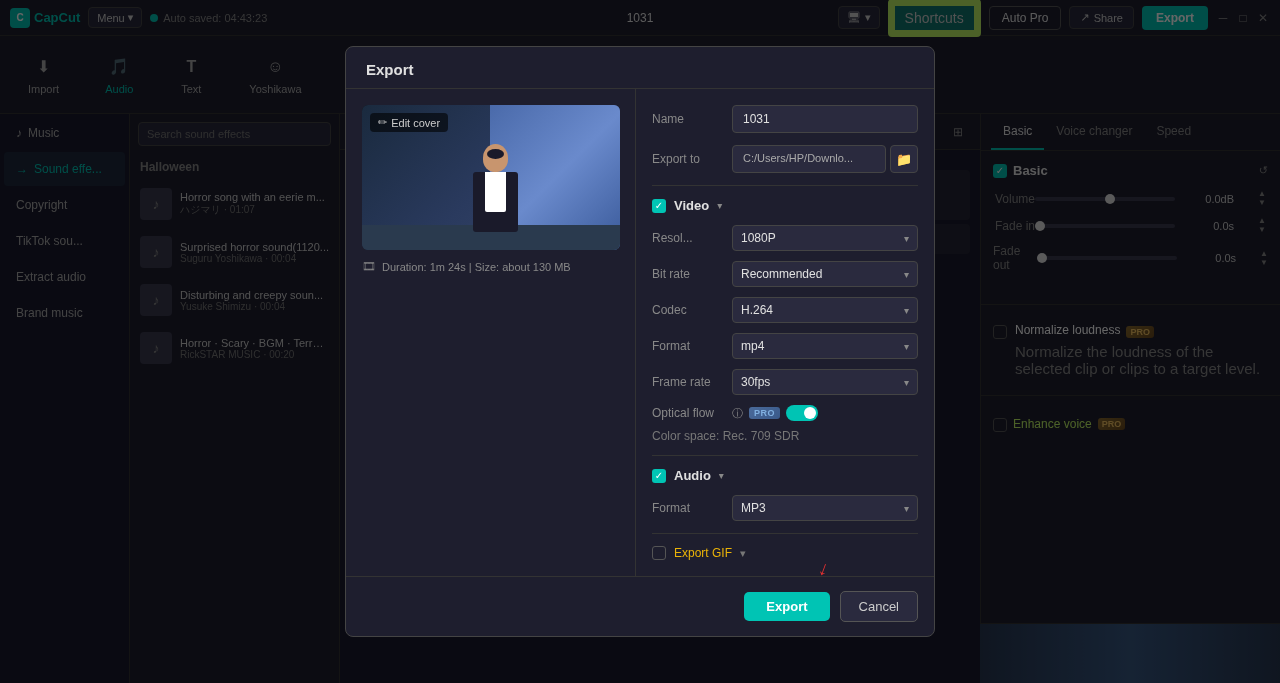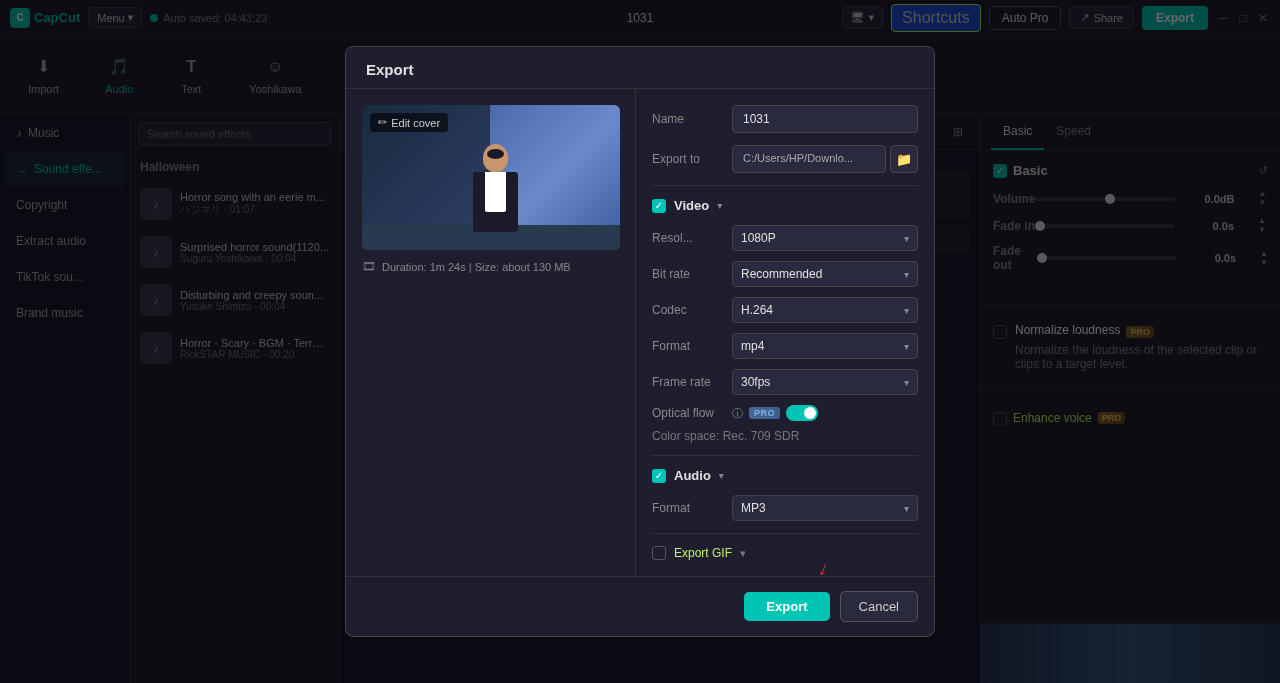--- a/index.html
+++ b/index.html
@@ -95,27 +95,27 @@
       color: #ccc;
       padding: 4px 8px;
       border-radius: 4px;
       cursor: pointer;
       font-size: 11px;
       display: flex;
       align-items: center;
       gap: 4px;
     }
     .shortcuts-btn {
-      background: #1d4ed8;
-      border: 1px solid #bef264;
+      background: #0f766e;
+      border: 7px solid #bef264;
       color: #ccc;
       padding: 4px 10px;
       border-radius: 4px;
       cursor: pointer;
-      font-size: 16px;
+      font-size: 14px;
     }
     .join-pro-btn {
       background: #1e1e2e;
       border: 1px solid #555;
       color: #e0e0e0;
       padding: 4px 12px;
       border-radius: 4px;
       cursor: pointer;
       font-size: 12px;
       font-weight: 500;
@@ -378,24 +378,23 @@
       gap: 6px;
       margin-bottom: 12px;
     }
     .right-section-title {
       font-size: 13px;
       font-weight: 600;
       color: #e0e0e0;
     }
     .right-field {
       display: flex;
-      justify-content: flex-start;
+      justify-content: center;
       align-items: center;
       margin-bottom: 10px;
-      font-weight: bold;
     }
     .right-field-label {
       color: #888;
       font-size: 12px;
     }
     .right-slider-container {
       display: flex;
       align-items: center;
       gap: 24px;
     }
@@ -433,21 +432,21 @@
     }
     .checkbox-circle {
       width: 14px;
       height: 14px;
       border: 1px solid #555;
       border-radius: 3px;
       flex-shrink: 0;
       margin-top: 2px;
     }
     .normalize-text {
-      font-size: 12px;
+      font-size: 15px;
       color: #888;
     }
     .normalize-title {
       color: #ffffff;
       font-size: 12px;
       margin-bottom: 3px;
     }
     .pro-badge {
       background: linear-gradient(135deg, #8a6a2e, #6a4a1e);
       color: #f0c060;
@@ -710,21 +709,21 @@
       gap: 8px;
     }
     .gif-checkbox {
       width: 14px;
       height: 14px;
       border: 1px solid #555;
       border-radius: 3px;
       background: transparent;
     }
     .gif-label {
-      color: #bef264;
+      color: #eab308;
       font-size: 12px;
     }
     .gif-info {
       color: #777;
       font-size: 11px;
     }
 
     
     .dialog-footer {
       padding: 14px 16px;
@@ -876,24 +875,24 @@
       <span>Music</span>
     </div>
     <div class="left-panel-item active with-icon">
       <span>→</span>
       <span>Sound effe...</span>
     </div>
     <div class="left-panel-item">
       <span>Copyright</span>
     </div>
     <div class="left-panel-item">
+      <span>TikTok sou...</span>
+    </div>
+    <div class="left-panel-item">
       <span>Extract audio</span>
-    </div>
-    <div class="left-panel-item">
-      <span>TikTok sou...</span>
     </div>
     <div class="left-panel-item">
       <span>Brand music</span>
     </div>
   </div>
 
   <div class="sound-panel">
     <div class="sound-search">
       <input type="text" placeholder="Search sound effects" style="">
     </div>
@@ -983,20 +982,23 @@
       </div>
     </div>
   </div>
 
   <div class="right-panel">
     <div class="right-panel-tabs">
       <div class="right-tab active">
         <span>Basic</span>
       </div>
       <div class="right-tab">
+        <span>Voice changer</span>
+      </div>
+      <div class="right-tab">
         <span>Speed</span>
       </div>
     </div>
     <div class="right-section">
       <div class="right-section-header">
         <div class="section-checkbox">✓</div>
         <span class="right-section-title">Basic</span>
         <div style="flex:1;"></div>
         <div style="color:#888;font-size:11px;cursor:pointer;">↺</div>
       </div>

